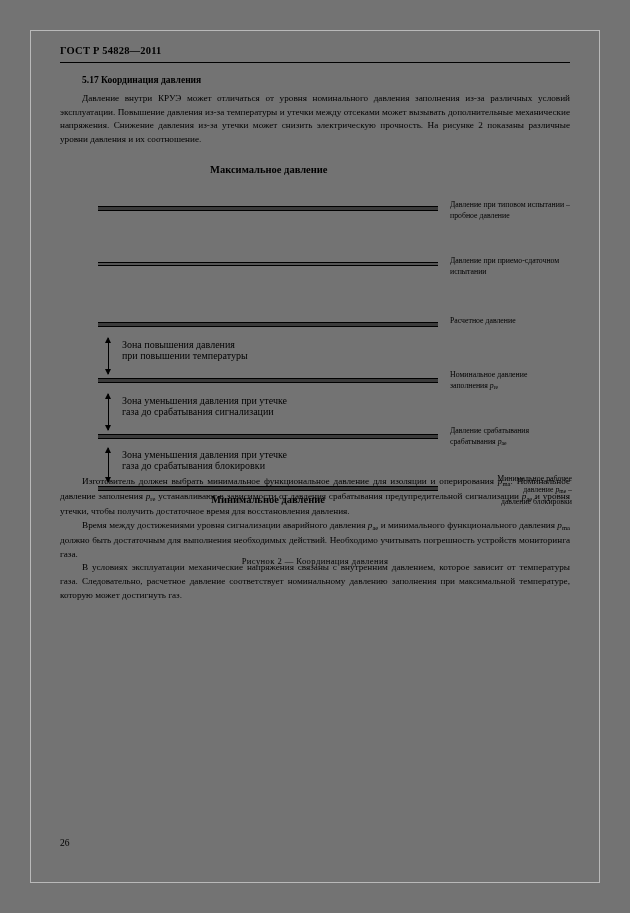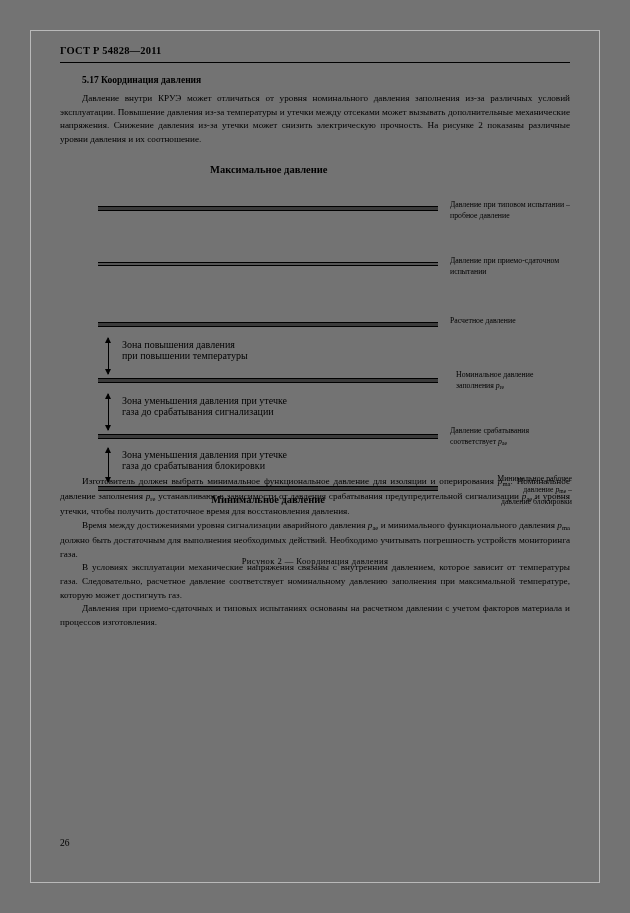--- a/index.html
+++ b/index.html
@@ -188,35 +188,35 @@
         <span>Расчетное давление</span>
       </div>
 
       <div class="arrow" style="top:174px; height:36px;"></div>
       <div class="zone" style="top:176px;">
         <span>Зона повышения давления</span><br>
         <span>при повышении температуры</span>
       </div>
 
       <div class="bar" style="top:214px;"></div>
-      <div class="lbl" style="top:206px;margin-left:6px;">
+      <div class="lbl" style="top:206px;">
         <span>Номинальное давление</span><br>
         <span>заполнения </span><i>p</i><sub>re</sub>
       </div>
 
       <div class="arrow" style="top:230px; height:36px;"></div>
       <div class="zone" style="top:232px;">
         <span>Зона уменьшения давления при утечке</span><br>
         <span>газа до срабатывания сигнализации</span>
       </div>
 
       <div class="bar" style="top:270px;"></div>
       <div class="lbl" style="top:262px;">
         <span>Давление срабатывания</span><br>
-        <span>соответствует </span><i>p</i><sub>ae</sub>
+        <span>срабатывания </span><i>p</i><sub>ae</sub>
       </div>
 
       <div class="arrow" style="top:284px; height:34px;"></div>
       <div class="zone" style="top:286px;">
         <span>Зона уменьшения давления при утечке</span><br>
         <span>газа до срабатывания блокировки</span>
       </div>
 
       <div class="bar" style="top:322px;"></div>
       <div class="lbl" style="top:310px;text-align:right;">
@@ -231,18 +231,17 @@
     </div>
 
     <div class="tail">
       <p class="body indent">
         <span>Изготовитель должен выбрать минимальное функциональное давление для изоляции и оперирования </span><i>p</i><sub>ma</sub><span>. Номинальное давление заполнения </span><i>p</i><sub>re</sub><span> устанавливают в зависимости от  давления срабатывания предупредительной сигнализации </span><i>p</i><sub>ae</sub><span> и уровня утечки, чтобы  получить достаточное время для восстановления давления.</span>
       </p>
       <p class="body indent">
         <span>Время между достижениями уровня сигнализации аварийного давления </span><i>p</i><sub>ae</sub><span> и минимального функционального давления </span><i>p</i><sub>ma</sub><span> должно быть достаточным для выполнения необходимых действий. Необходимо учитывать погрешность устройств мониторинга газа.</span>
       </p>
       <p class="body indent">В условиях эксплуатации механические напряжения связаны с внутренним давлением, которое зависит от температуры газа. Следовательно, расчетное давление соответствует номинальному давлению заполнения при максимальной температуре, которую может достигнуть газ.</p>
-      <p class="body indent">Давления при приемо-сдаточных и типовых испытаниях основаны на расчетном давлении с учетом факторов материала и процессов изготовления.</p>
     </div>
   </div>
 
   <div class="pagenum">26</div>
 </div>
 
 </body></html>

